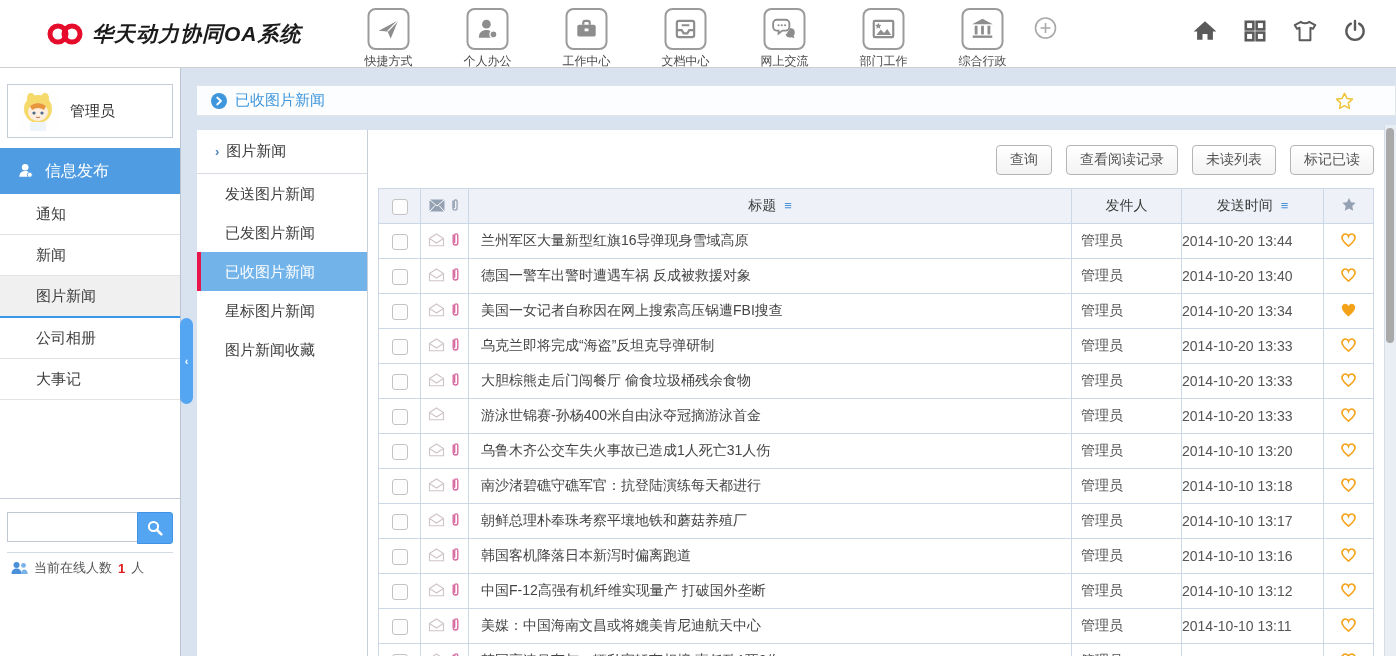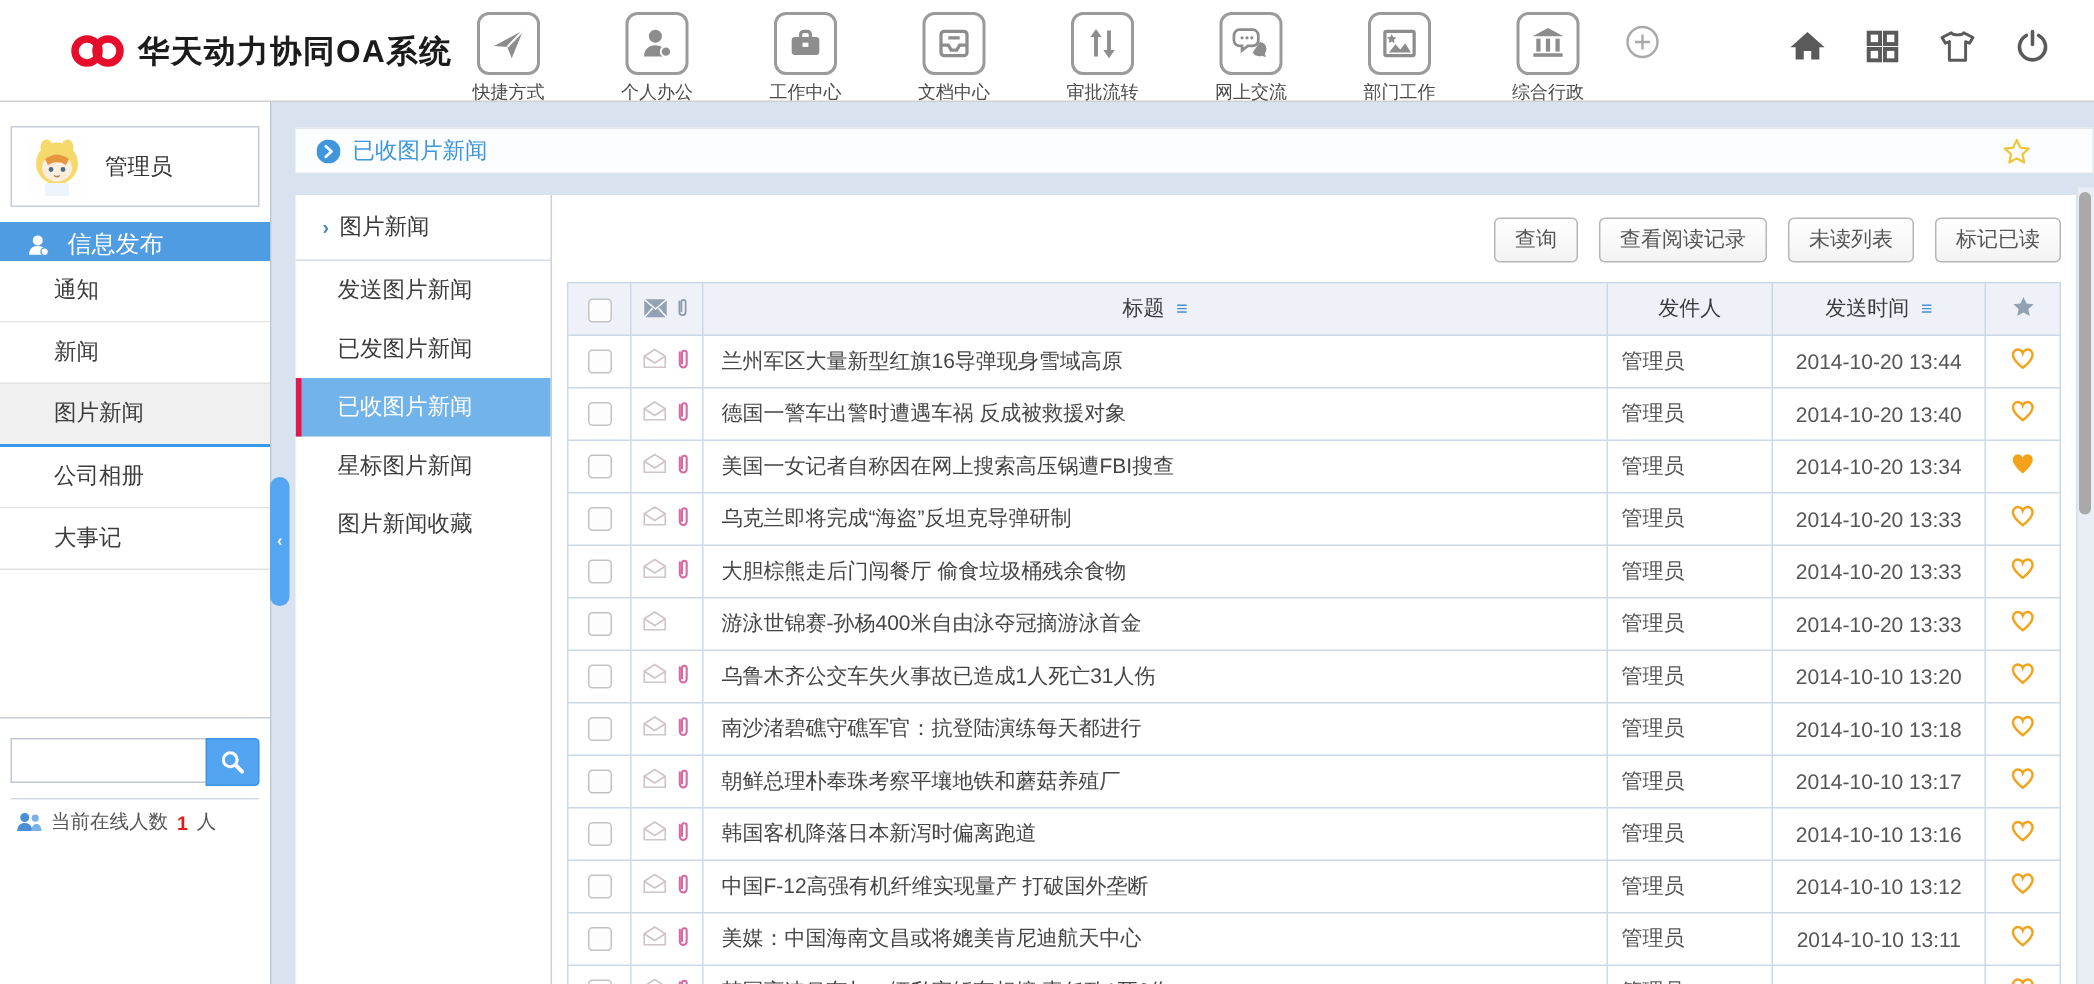--- a/index.html
+++ b/index.html
@@ -1,34 +1,34 @@
 <!DOCTYPE html>
 <html><head>
 <meta charset="utf-8">
 <style>
   html,body{margin:0;padding:0;}
   body{width:1396px;height:656px;overflow:hidden;background:#d9e3f0;
        font-family:"Liberation Sans","DejaVu Sans",sans-serif;color:#444;}
   .topbar{height:67px;background:#fff;border-bottom:1px solid #cfcfcf;display:flex;align-items:center;position:relative;}
   .logo{display:flex;align-items:center;gap:8px;margin-left:46px;}
-  .logo-text{font-size:21px;font-weight:bold;color:#1b1b1b;letter-spacing:1px;}
+  .logo-text{font-size:21px;font-weight:bold;font-style:italic;color:#1b1b1b;letter-spacing:1px;}
   .mainnav{position:absolute;left:50%;transform:translateX(-50%);display:flex;align-items:flex-start;gap:18px;top:8px;}
   .nav-item{display:flex;flex-direction:column;align-items:center;width:62px;cursor:pointer;margin-left:19px;}
   .nav-ico{width:38px;height:38px;border:2px solid #9b9b9b;border-radius:8px;display:flex;align-items:center;justify-content:center;background:#fff;}
   .nav-ico svg{width:26px;height:26px;}
   .nav-label{font-size:12px;color:#4a4a4a;margin-top:3px;white-space:nowrap;}
   .plus-wrap{margin-top:8px;margin-left:2px;}
   .corner-icons{position:absolute;right:28px;top:18px;display:flex;gap:24px;align-items:center;}
   .corner-icons svg{width:26px;height:26px;}
   .workspace{position:relative;height:588px;display:flex;}
   
   .sidebar{width:180px;background:#fff;border-right:1px solid #bcc5d2;position:relative;flex:none;}
   .user-card{margin:16px 7px 10px 7px;border:1px solid #c6cdd8;background:#fff;height:52px;display:flex;align-items:center;padding:0 10px;gap:12px;}
   .user-name{font-size:15px;color:#333;}
-  .menu-head{height:26px;background:#4f9ce2;color:#fff;display:flex;align-items:flex-end;gap:9px;padding-left:16px;font-size:16px;}
+  .menu-head{height:46px;background:#4f9ce2;color:#fff;display:flex;align-items:center;gap:9px;padding-left:16px;font-size:16px;}
   .menu-head svg{width:20px;height:20px;}
   .menu-box{border-bottom:1px solid #c6cdd8;}
   .side-item{height:40px;line-height:40px;padding-left:36px;font-size:15px;color:#3c3c3c;border-bottom:1px solid #e2e2e2;cursor:pointer;background:#fff;}
   .side-item.active{background:#f0f0f0;border-bottom:2px solid #3b97e8;}
   .side-filler{height:98px;}
   .collapse-handle{position:absolute;right:-13px;top:250px;width:13px;height:86px;background:#55a6f2;border-radius:7px;color:#fff;
        display:flex;align-items:center;justify-content:center;font-size:11px;font-weight:bold;cursor:pointer;z-index:5;}
   .search-row{margin:13px 7px 0 7px;display:flex;}
   .search-input{flex:1;height:28px;border:1px solid #c2c8d2;border-right:none;padding:0 6px;font-size:13px;outline:none;min-width:0;}
   .search-btn{width:34px;height:30px;background:#53a4f1;border:1px solid #3f93e4;border-radius:0 3px 3px 0;display:flex;align-items:center;justify-content:center;cursor:pointer;}
@@ -47,21 +47,21 @@
   .sub-item.active{background:#72b3ea;color:#fff;box-shadow:inset 4px 0 0 #e8174b;}
   .main{flex:1;background:#fff;padding:0 22px 0 10px;min-width:0;}
   .toolbar{display:flex;justify-content:flex-end;gap:14px;padding:15px 0 13px 0;}
   .tb-btn{background:linear-gradient(#ffffff,#f3f3f3);border:1px solid #b5b5b5;border-radius:4px;color:#555;font-size:14px;
       padding:5px 13px;cursor:pointer;font-family:Liberation Mono, monospace;}
   table{border-collapse:collapse;width:100%;table-layout:fixed;}
   th,td{border:1px solid #ccd8e6;height:34px;padding:0;font-weight:normal;}
   thead th{background:#eef2f8;font-size:14px;color:#3a3a3a;}
   td.c-title{padding-left:12px;font-size:14px;color:#454545;overflow:hidden;white-space:nowrap;text-overflow:ellipsis;}
   td.c-sender{padding-left:9px;font-size:14px;color:#555;}
-  td.c-time{text-align:center;font-size:14px;color:#555;}
+  td.c-time{text-align:left;font-size:14px;color:#555;}
   td.c-check,th.c-check{text-align:center;}
   td.c-icons,th.c-icons{text-align:center;}
   td.c-star,th.c-star{text-align:center;}
   .chk{display:inline-block;width:14px;height:14px;border:1px solid #c3c3c3;border-radius:3px;background:#fdfdfd;vertical-align:middle;cursor:pointer;}
   .sort-glyph{color:#4a90d9;font-size:13px;margin-left:4px;}
   .row-icons{display:inline-flex;align-items:center;gap:5px;}
   .scroll-track{position:absolute;top:57px;right:0px;bottom:0;width:11px;background:#e9eef5;border-left:1px solid #d6dde7;}
   .scroll-thumb{position:absolute;top:3px;left:1px;width:8px;height:215px;background:#a9a9a9;border-radius:5px;}
   .heart-btn,.star-cell{cursor:pointer;display:inline-flex;}
 </style>
@@ -108,31 +108,20 @@
       </div>
       <div class="nav-item">
         <span class="nav-ico">
           <svg viewBox="0 0 24 24" fill="none" stroke="#8d8d8d" stroke-width="2">
             <rect x="4" y="4.5" width="16" height="15" rx="2"></rect>
             <path d="M4 13 h4.5 l1.8 3 h3.4 l1.8 -3 H20"></path>
             <path d="M8.5 8.5 h7"></path>
           </svg>
         </span>
         <span class="nav-label">文档中心</span>
-      </div>
-      <div class="nav-item">
-        <span class="nav-ico">
-          <svg viewBox="0 0 24 24">
-            <path d="M8 20 V6" stroke="#8d8d8d" stroke-width="2.4" fill="none"></path>
-            <path d="M4.5 8 L8 3 L11.5 8 Z" fill="#8d8d8d"></path>
-            <path d="M16 4 V18" stroke="#8d8d8d" stroke-width="2.4" fill="none"></path>
-            <path d="M12.5 16 L16 21 L19.5 16 Z" fill="#8d8d8d"></path>
-          </svg>
-        </span>
-        <span class="nav-label">审批流转</span>
       </div>
       <div class="nav-item">
         <span class="nav-ico">
           <svg viewBox="0 0 24 24">
             <path d="M5 3.5 h8 a3.5 3.5 0 0 1 3.5 3.5 v3 a3.5 3.5 0 0 1 -3.5 3.5 h-3 l-3.5 2.8 v-2.8 H5 a3.5 3.5 0 0 1 -3.5 -3.5 V7 A3.5 3.5 0 0 1 5 3.5 Z" fill="none" stroke="#8d8d8d" stroke-width="1.7"></path>
             <circle cx="6.5" cy="8.5" r="1" fill="#8d8d8d"></circle>
             <circle cx="9.5" cy="8.5" r="1" fill="#8d8d8d"></circle>
             <circle cx="12.5" cy="8.5" r="1" fill="#8d8d8d"></circle>
             <path d="M17.5 11 a4.3 4.3 0 0 1 4 4.3 c0 1.2-.4 2.1-1 2.9 l.6 2.3 l-2.3 -1 a4.8 4.8 0 0 1 -5.8 -2" fill="#8d8d8d"></path>
           </svg>

